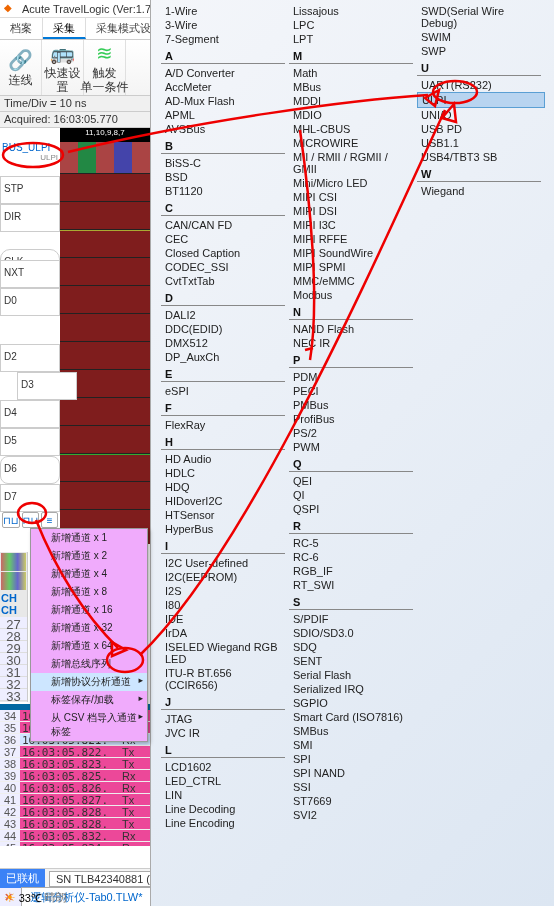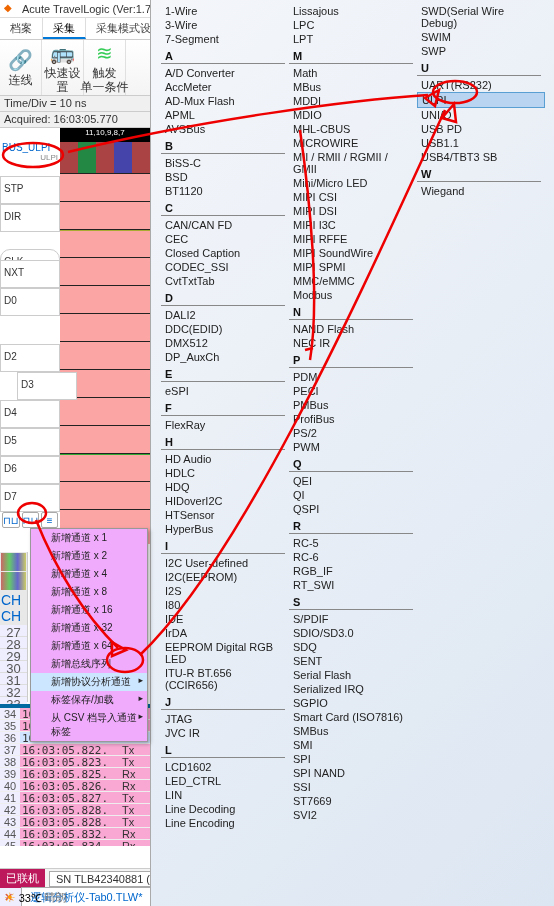--- a/index.html
+++ b/index.html
@@ -20,55 +20,55 @@
 .tbtn { width: 42px; display: flex; flex-direction: column; align-items: center; justify-content: center; border-right: 1px solid #e0e0e0; }
 .tbtn .ic { font-size: 20px; color: #2a8; }
 .tbtn .lb { font-size: 12px; color: #333; margin-top: 2px; text-align: center; line-height: 1.1; }
 
 
 .timerow { height: 16px; background: #f0f0f0; border-bottom: 1px solid #ccc; padding: 1px 4px; font-size: 10px; color: #333; }
 .acqrow { height: 16px; background: #f0f0f0; border-bottom: 1px solid #ccc; padding: 1px 4px; font-size: 10px; color: #333; }
 
 
 .mainleft { position: absolute; left: 0; top: 128px; width: 150px; bottom: 38px; background: #fff; }
-.wavearea { position: absolute; left: 60px; top: 0; width: 90px; height: 416px; background: #fca5a5; }
+.wavearea { position: absolute; left: 60px; top: 0; width: 90px; height: 416px; background: #7f1d1d; }
 .wavearea .ruler { position: absolute; top: 0; left: 0; right: 0; height: 14px; background: #000; color: #fff; font-size: 8px; text-align: center; }
 .siglabel { position: absolute; left: 0; width: 60px; height: 28px; border: 1px solid #ccc; background: #fff; padding: 6px 3px; font-size: 10px; color: #333; }
 .buslabel { position: absolute; left: 2px; top: 14px; height: 30px; width: 56px; font-size: 10px; }
 .buslabel .bn { color: #0066cc; font-size: 10px; }
 .buslabel .sb { color: #888; font-size: 8px; }
 .wavearea .wv { position: absolute; left: 0; right: 0; height: 28px; border-bottom: 1px solid #222; }
 
 
 .smicons { position: absolute; left: 2px; width: 56px; height: 18px; display: flex; gap: 2px; }
 .smicons span { width: 18px; height: 16px; border: 1px solid #aaa; border-radius: 2px; display: flex; align-items: center; justify-content: center; font-size: 10px; color: #06c; }
 
 
 .ctxmenu { position: absolute; left: 30px; top: 528px; width: 118px; background: #f0abfc; border: 1px solid #999; box-shadow: 2px 2px 4px rgba(0,0,0,0.3); z-index: 10; }
 .ctxmenu .mi { padding: 2px 6px 2px 20px; font-size: 10px; color: #222; position: relative; }
 .ctxmenu .mi.hl { background: #cde6ff; }
 .ctxmenu .mi .arr { position: absolute; right: 4px; top: 2px; font-size: 9px; }
 
 
-.btable { position: absolute; left: 0; top: 704px; width: 150px; height: 142px; overflow: hidden; background: #f9a8d4; border-top: 4px solid #0369a1; }
+.btable { position: absolute; left: 0; top: 704px; width: 150px; height: 142px; overflow: hidden; background: #ec4899; border-top: 6px solid #0369a1; }
 .btable .row { display: flex; height: 12px; font-size: 9px; border-bottom: 1px solid #eee; }
 .btable .row .c1 { width: 20px; background: #eef; text-align: center; color: #555; }
 .btable .row .c2 { width: 100px; padding-left: 2px; font-family: monospace; color: #333; }
 .btable .row .c3 { width: 28px; padding-left: 2px; color: #333; }
 .btable .row.hl { background: #d0e4ff; }
 
 
 .strip { position: absolute; left: 0; top: 552px; width: 28px; height: 150px; background: #e8e8e8; border-right: 1px solid #ccc; }
 .strip .cell { height: 12px; font-size: 13px; text-align: center; background: #eef; border-bottom: 1px solid #ddd; color: #555; }
-.strip .chlbl { font-size: 14px; color: #06c; font-weight: normal; padding: 1px; }
+.strip .chlbl { font-size: 11px; color: #06c; font-weight: bold; padding: 1px; }
 .strip .band { height: 18px; background: linear-gradient(90deg,#c66,#6c6,#66c,#cc6); margin: 1px; }
 
 
 .statusbar { position: absolute; left: 0; bottom: 18px; right: 0; height: 20px; background: #f3f3f3; border-top: 1px solid #ccc; display: flex; align-items: center; font-size: 10px; }
-.statusbar .grn { background: #be185d; color: #fff; padding: 2px 6px; margin-right: 4px; }
+.statusbar .grn { background: #3b82f6; color: #fff; padding: 2px 6px; margin-right: 4px; }
 .statusbar .sn { border: 1px solid #aaa; padding: 1px 6px; background: #fff; color: #333; }
 
 
 .bottab { position: absolute; left: 0; bottom: 0; right: 0; height: 18px; background: #eef; display: flex; align-items: center; font-size: 10px; }
 .bottab .t { padding: 2px 8px; background: #fff; border: 1px solid #aaa; color: #06c; margin-left: 4px; }
 
 
 .mega { position: absolute; left: 150px; top: 0; right: 0; bottom: 0; background: linear-gradient(135deg, #f4f6fa 0%, #dce6f2 100%); border-left: 1px solid #aaa; padding: 4px 0 0 10px; display: flex; z-index: 5; }
 .mega .col { width: 128px; }
 .mega .item { padding: 1px 4px; font-size: 11px; color: #222; cursor: default; }
@@ -144,21 +144,21 @@
       <div class="siglabel" style="top: 48px;">STP</div>
       <div class="siglabel" style="top: 76px;">DIR</div>
       <div class="siglabel" style="top: 121px; border-radius: 10px;">CLK</div>
       <div class="siglabel" style="top: 132px;">NXT</div>
       <div class="siglabel" style="top: 160px;">D0</div>
       <div class="siglabel" style="top: 188px; margin-top: 28px;">D1</div>
       <div class="siglabel" style="top: 216px;">D2</div>
       <div class="siglabel" style="top: 244px; margin-left: 17px;">D3</div>
       <div class="siglabel" style="top: 272px;">D4</div>
       <div class="siglabel" style="top: 300px;">D5</div>
-      <div class="siglabel" style="top: 328px;">D6</div>
+      <div class="siglabel" style="top: 328px; border-radius: 8px;">D6</div>
       <div class="siglabel" style="top: 356px;">D7</div>
     </div>
   <div class="smicons" style="top:384px">
     <span>⊓⊔</span>
     <span>⊓⊔</span>
     <span>≡</span>
   </div>
 </div>
 
 <div class="strip">
@@ -313,21 +313,21 @@
       <div class="item">HIDoverI2C</div>
       <div class="item">HTSensor</div>
       <div class="item">HyperBus</div>
       <div class="item hdr">I</div>
       <div class="item">I2C User-defined</div>
       <div class="item">I2C(EEPROM)</div>
       <div class="item">I2S</div>
       <div class="item">I80</div>
       <div class="item">IDE</div>
       <div class="item">IrDA</div>
-      <div class="item">EEPROM Digital RGB LED</div>
+      <div class="item">ISELED Wiegand RGB LED</div>
       <div class="item">ITU-R BT.656 (CCIR656)</div>
       <div class="item hdr">J</div>
       <div class="item">JTAG</div>
       <div class="item">JVC IR</div>
       <div class="item hdr">L</div>
       <div class="item">LCD1602</div>
       <div class="item">LED_CTRL</div>
       <div class="item">LIN</div>
       <div class="item">Line Decoding</div>
       <div class="item">Line Encoding</div>

